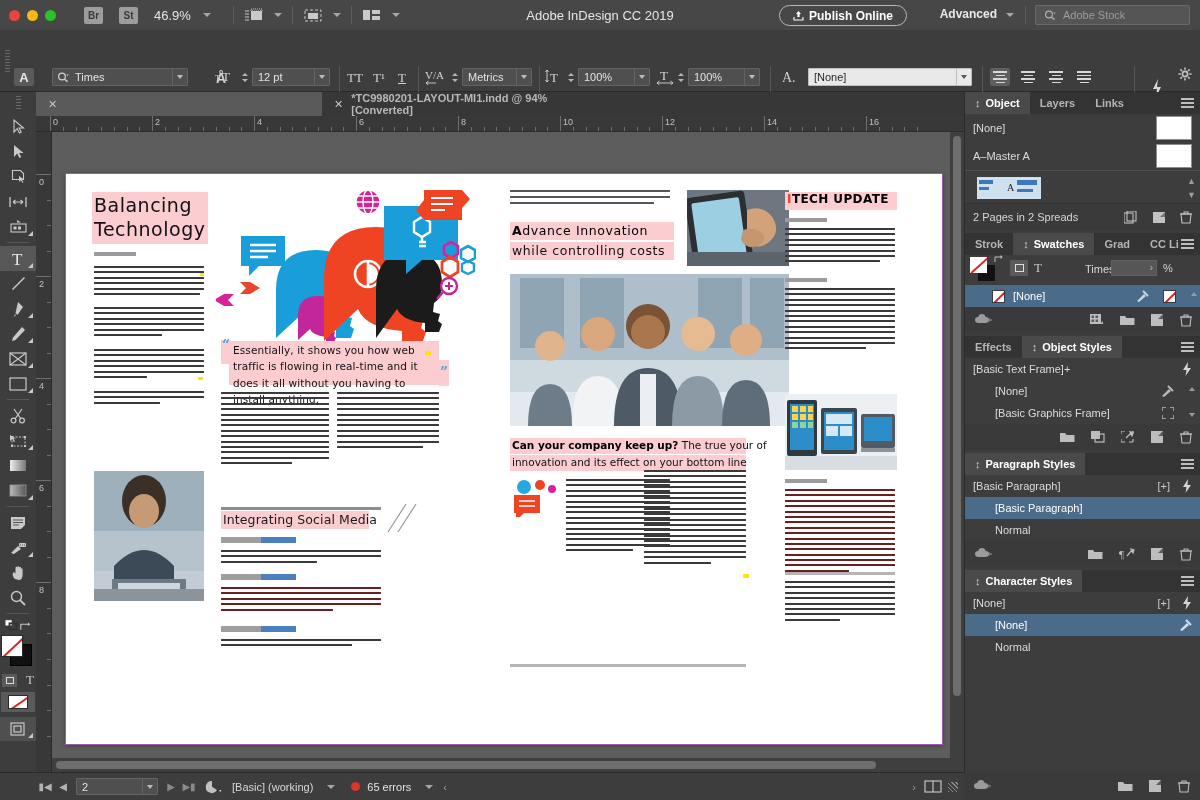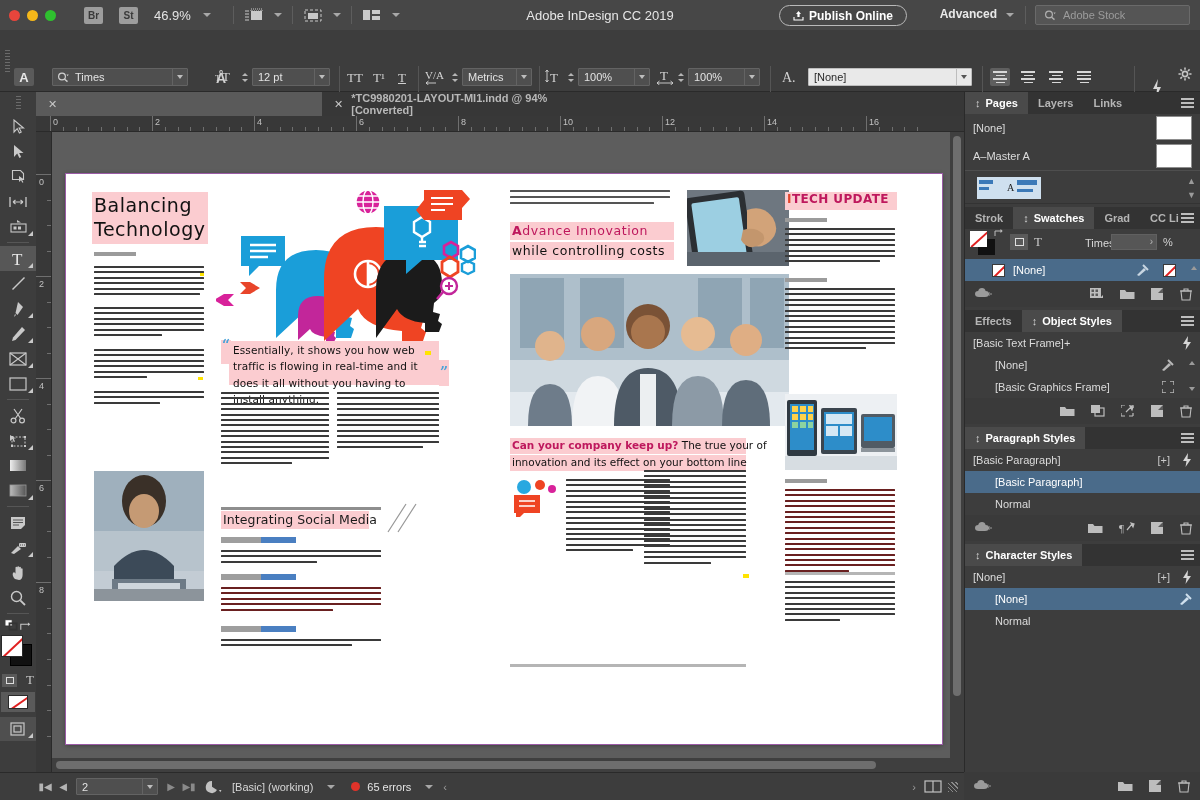--- a/index.html
+++ b/index.html
@@ -133,21 +133,21 @@
   .h1 { font-family:"DejaVu Sans",sans-serif; font-size:19px; font-weight:500; color:#111;
         line-height:1.25; letter-spacing:.5px;}
   .rule { height:4px; background:#9b9b9b; }
   
   .ft { display:block; }
   .ft i { display:block; height:2px; background:#3a3a3a; margin-bottom:3.4px; border-radius:.5px;}
   .ft.red i { background:#6a2020; }
   .ft.gray i { background:#555; }
   .pullq { font-family:"DejaVu Sans",sans-serif; font-size:10.5px; color:#111; line-height:1.55; letter-spacing:.1px;}
   .midhead { font-family:"DejaVu Sans",sans-serif; font-size:12.5px; letter-spacing:.6px;}
-  .bluetxt{ color:#be185d; } .redtxt{ color:#e2432a; }
+  .bluetxt{ color:#000000; } .redtxt{ color:#e2432a; }
   .photo { position:absolute; overflow:hidden; background:#b9c4cc;}
 
   
   .rpanel { position:absolute; left:964px; top:92px; width:236px; height:708px; background:#3d3d3d;
     border-left:1px solid #2a2a2a;}
   .ptabrow { display:flex; height:22px; background:#333; align-items:stretch; position:relative;}
   .ptab { display:flex; align-items:center; padding:0 10px; font-size:11px; font-weight:bold; color:#b5b5b5;}
   .ptab.active { background:#4a4a4a; color:#fff; }
   .hamb { position:absolute; right:6px; top:6px; width:13px; height:10px;
     background:repeating-linear-gradient(#bdbdbd 0 2px, transparent 2px 4px);}
@@ -1180,21 +1180,21 @@
     <div class="scrollh">
         <div class="thumb"></div>
       </div>
   </div>
 
   <div class="rpanel">
 
     <div class="ptabrow">
       <div class="ptab active">
         <span style="margin-right:5px;color:#cfcfcf;">↕</span>
-        <span>Pages</span>
+        <span>Object</span>
       </div>
       <div class="ptab">Layers</div>
       <div class="ptab">Links</div>
       <div class="hamb"></div>
     </div>
     <div class="prow" style="justify-content:space-between;height:28px">
       <span>[None]</span>
       <div class="thumbw"></div>
     </div>
     <div class="prow" style="justify-content:space-between;height:28px">
@@ -1208,20 +1208,37 @@
             <rect x="2" y="3" width="14" height="4"></rect>
             <rect x="2" y="10" width="10" height="3"></rect>
             <rect x="40" y="3" width="20" height="5"></rect>
             <rect x="40" y="12" width="16" height="3"></rect>
           </g>
         <text x="30" y="14" font-family="Liberation Serif, serif" font-size="10" fill="#1c1c1c">A</text>
       </svg>
       <div style="position:absolute;right:4px;top:5px;display:flex;flex-direction:column;gap:4px;">
         <span style="color:#9b9b9b;font-size:9px">▲</span>
           <span style="color:#9b9b9b;font-size:9px">▼</span>
+      </div>
+    </div>
+    <div class="pfooter" style="justify-content:space-between">
+      <span style="font-size:11px">2 Pages in 2 Spreads</span>
+      <div style="display:flex;gap:14px;align-items:center;">
+        <svg width="14" height="13" viewBox="0 0 14 13">
+            <rect x="0" y="2" width="9" height="10" fill="none" stroke="#c2c2c2" stroke-width="1.1"></rect>
+            <rect x="3" y="0" width="9" height="10" fill="none" stroke="#c2c2c2" stroke-width="1.1"></rect>
+          </svg>
+        <svg width="14" height="13" viewBox="0 0 14 13">
+            <path d="M1 1 h12 v11 h-12z" fill="#c2c2c2"></path>
+            <path d="M13 1 v5 h-5z" fill="#777"></path>
+          </svg>
+        <svg width="12" height="13" viewBox="0 0 12 13">
+            <path d="M1 3 h10 l-1 9 h-8z" fill="none" stroke="#c2c2c2" stroke-width="1.1"></path>
+            <path d="M0 3h12M4 1h4v2h-4z" fill="none" stroke="#c2c2c2" stroke-width="1.1"></path>
+          </svg>
       </div>
     </div>
 
     <div class="ptabrow" style="background:#333;margin-top:3px;">
       <div class="ptab">Strok</div>
       <div class="ptab active">
         <span style="margin-right:5px;color:#cfcfcf;">↕</span>
         <span>Swatches</span>
       </div>
       <div class="ptab">Grad</div>

